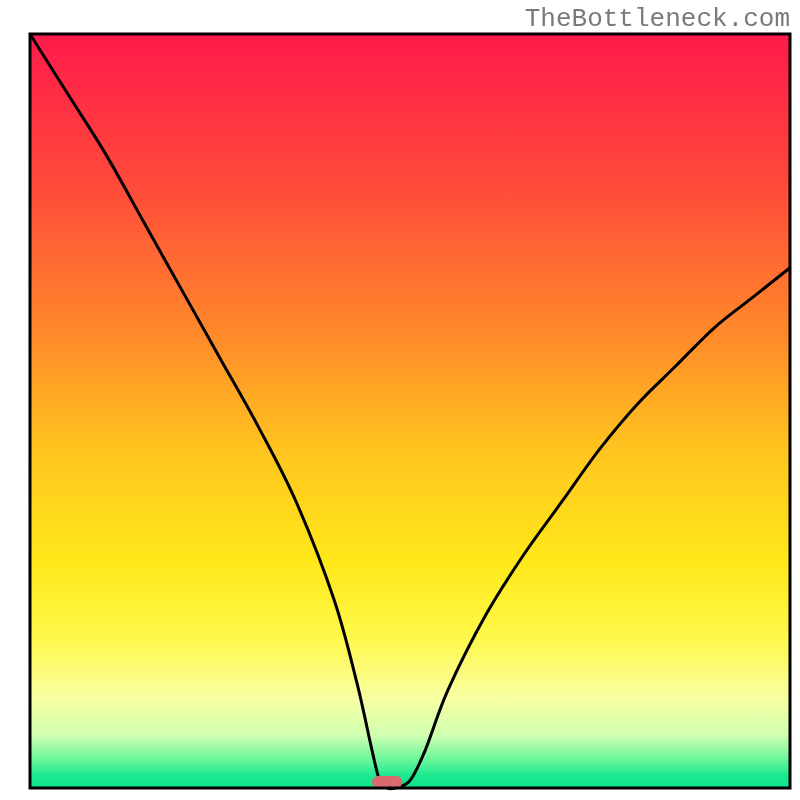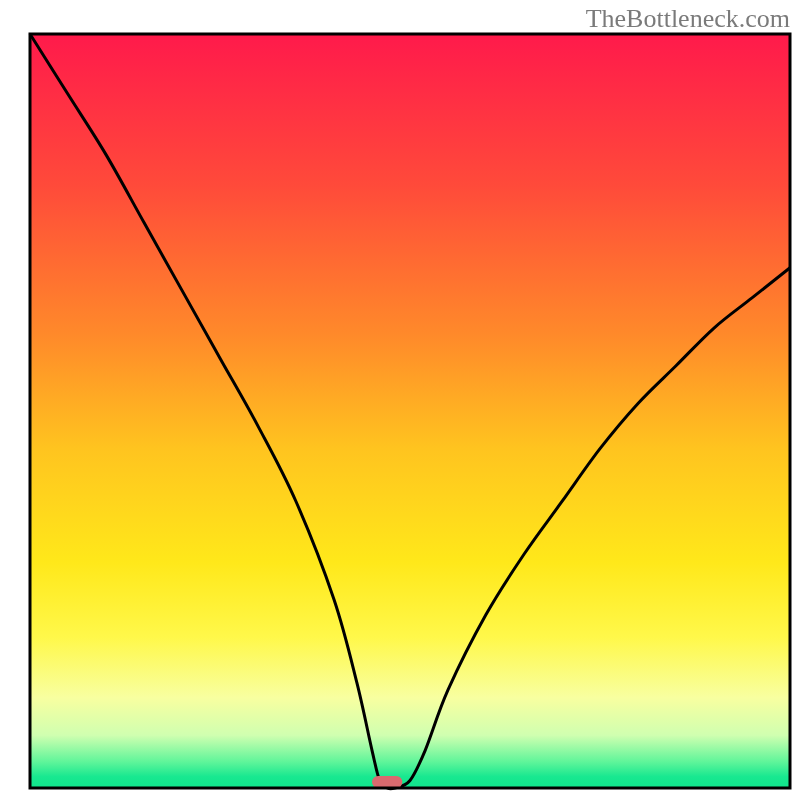--- a/index.html
+++ b/index.html
@@ -12,21 +12,21 @@
   }
   .chart-container {
     position: relative;
     width: 800px;
     height: 800px;
   }
   .watermark {
     position: absolute;
     top: 4px;
     right: 10px;
-    font-family: Liberation Serif, serif;
+    font-family: Liberation Mono, monospace;
     font-size: 26px;
     font-weight: 500;
     color: #7a7a7a;
     z-index: 10;
     letter-spacing: 0px;
   }
   svg {
     display: block;
   }
 </style>

